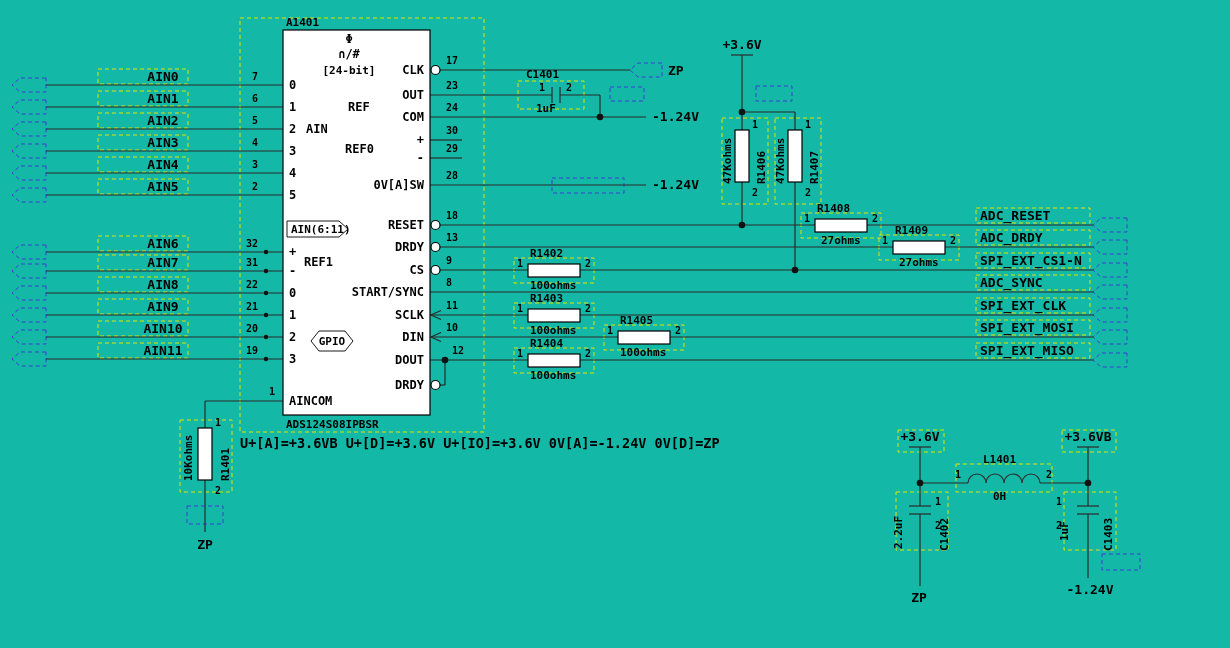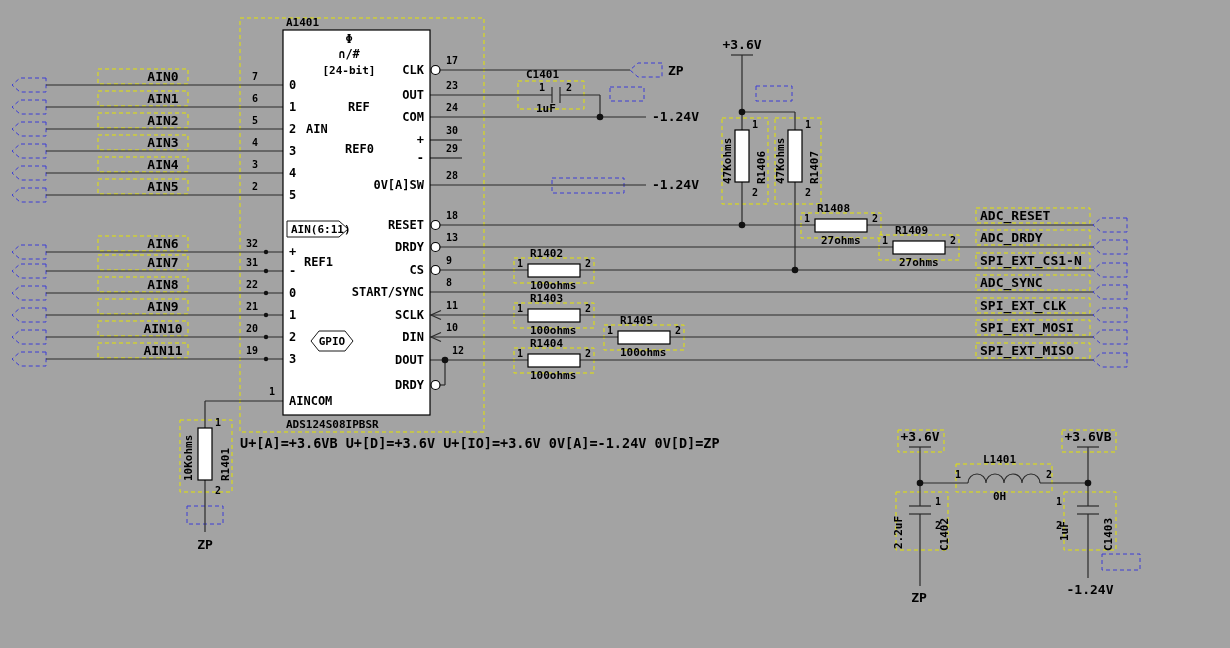--- a/index.html
+++ b/index.html
@@ -1,16 +1,16 @@
 <!DOCTYPE html>
 <html><head>
 <meta charset="utf-8">
 <style>
   html,body{margin:0;padding:0;background:#fff;}
-  #sheet{position:relative;width:1230px;height:648px;background:#a3a3a3;overflow:hidden;}
+  #sheet{position:relative;width:1230px;height:648px;background:#14b8a6;overflow:hidden;}
   svg{display:block;}
   .w{stroke:#2b2b2b;stroke-width:1.2;fill:none;}
   .thin{stroke:#1a1a1a;stroke-width:1;fill:none;}
   .body{stroke:#000;stroke-width:1.2;fill:#fff;}
   .hl{stroke:#e4e400;stroke-width:1;fill:none;stroke-dasharray:4 3;}
   .bp{stroke:#3d3dd6;stroke-width:1;fill:none;stroke-dasharray:4 3;}
   .dot{fill:#111;stroke:none;}
   text{fill:#000;font-family:"DejaVu Sans Mono","Liberation Mono",monospace;font-weight:bold;}
   .net{font-size:13px;}
   .lbl{font-size:12px;}

